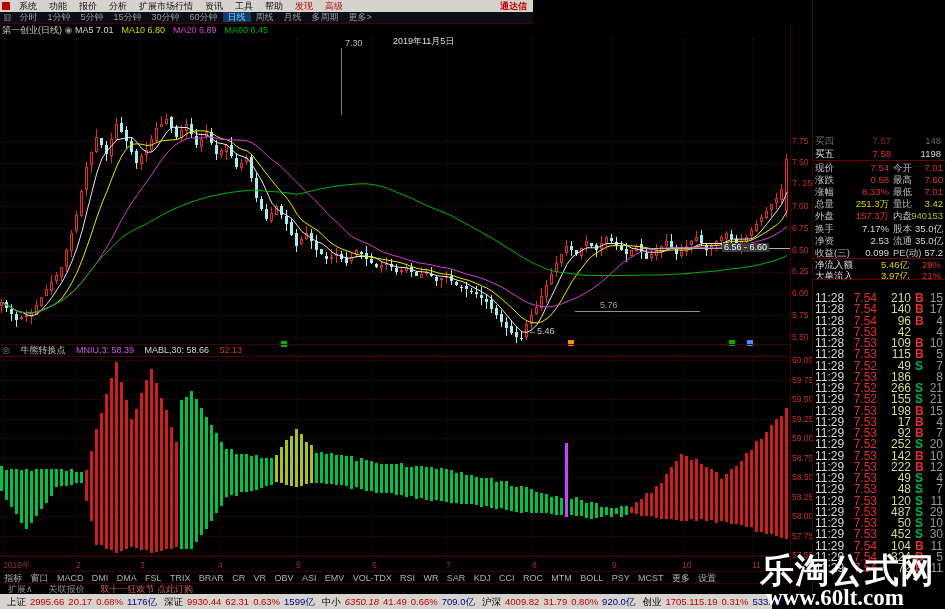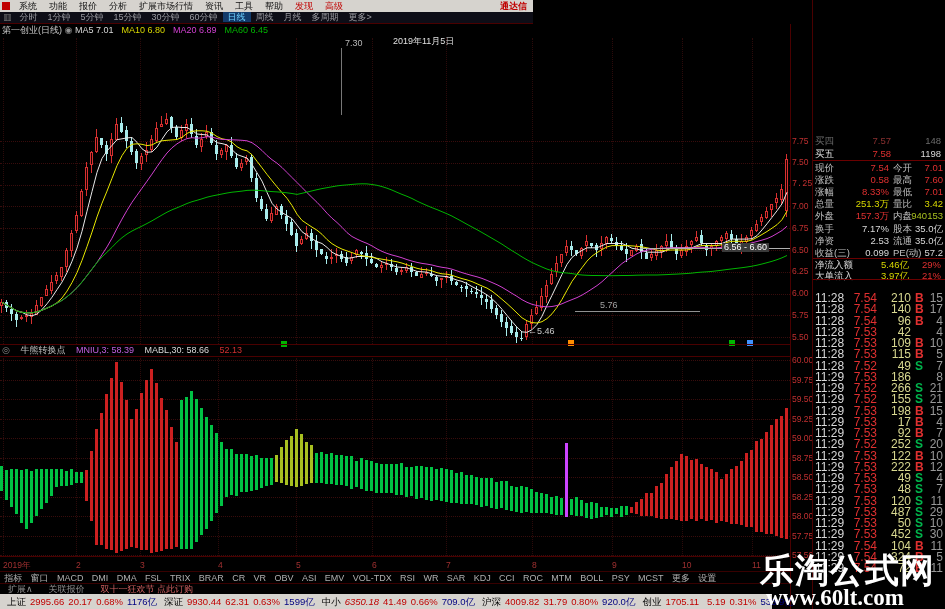--- a/index.html
+++ b/index.html
@@ -703,21 +703,21 @@
     <span>扩展∧</span>
     <span>关联报价</span>
     <span class="promo">双十一狂欢节 点此订购</span>
   </div>
 
   <div class="abs statusbar" id="status-bar">
       <span style="margin-left: 7px;"><span style="color: rgb(0, 0, 0);">上证</span><span style="color: rgb(192, 0, 0); margin-left: 4px;">2995.66</span><span style="color: rgb(192, 0, 0); margin-left: 4px;">20.17</span><span style="color: rgb(192, 0, 0); margin-left: 4px;">0.68%</span><span style="color: rgb(0, 0, 128); margin-left: 4px;">1176亿</span></span>
       <span style="margin-left: 7px;"><span style="color: rgb(0, 0, 0);">深证</span><span style="color: rgb(192, 0, 0); margin-left: 4px;">9930.44</span><span style="color: rgb(192, 0, 0); margin-left: 4px;">62.31</span><span style="color: rgb(192, 0, 0); margin-left: 4px;">0.63%</span><span style="color: rgb(0, 0, 128); margin-left: 4px;">1599亿</span></span>
       <span style="margin-left: 7px;"><span style="color: rgb(0, 0, 0);">中小</span><span style="color: rgb(192, 0, 0); margin-left: 4px; font-style: italic;">6350.18</span><span style="color: rgb(192, 0, 0); margin-left: 4px;">41.49</span><span style="color: rgb(192, 0, 0); margin-left: 4px;">0.66%</span><span style="color: rgb(0, 0, 128); margin-left: 4px;">709.0亿</span></span>
       <span style="margin-left: 7px;"><span style="color: rgb(0, 0, 0);">沪深</span><span style="color: rgb(192, 0, 0); margin-left: 4px;">4009.82</span><span style="color: rgb(192, 0, 0); margin-left: 4px;">31.79</span><span style="color: rgb(192, 0, 0); margin-left: 4px;">0.80%</span><span style="color: rgb(0, 0, 128); margin-left: 4px;">920.0亿</span></span>
-      <span style="margin-left: 7px;"><span style="color: rgb(0, 0, 0);">创业</span><span style="color: rgb(192, 0, 0); margin-left: 4px;">1705.11</span><span style="color: rgb(192, 0, 0); margin-left: 8px;">5.19</span><span style="color: rgb(192, 0, 0); margin-left: 4px;">0.31%</span><span style="color: rgb(0, 0, 128); margin-left: 4px;">533.9亿</span></span>
+      <span style="margin-left: 7px;"><span style="color: rgb(0, 0, 0);">创业</span><span style="color: rgb(192, 0, 0); margin-left: 4px;">1705.11</span><span style="color: rgb(192, 0, 0); margin-left: 0;">5.19</span><span style="color: rgb(192, 0, 0); margin-left: 4px;">0.31%</span><span style="color: rgb(0, 0, 128); margin-left: 4px;">533.9亿</span></span>
       <span class="grid-ic"></span>
       <span style="color: rgb(0, 0, 0);">北京行情主站2</span>
     </div>
 
   <div class="abs" id="quote">
       <div class="qrow" style="top: 135px;">
         <span style="position: absolute; left: 2px; color: rgb(106, 106, 106);">买四</span>
         <span style="position: absolute; left: 36px; width: 42px; text-align: right; color: rgb(138, 48, 48);">7.57</span>
         <span style="position: absolute; left: 84px; width: 44px; text-align: right; color: rgb(106, 106, 106);">148</span>
       </div>
@@ -881,21 +881,21 @@
       <div class="trow" style="top: 427.25px;">
         <span style="position: absolute; left: 2px; color: rgb(216, 216, 216);">11:29</span>
         <span style="position: absolute; left: 32px; width: 32px; text-align: right; color: rgb(224, 48, 48);">7.52</span>
         <span style="position: absolute; left: 66px; width: 32px; text-align: right; color: rgb(216, 216, 144);">252</span>
         <span style="position: absolute; left: 102px; color: rgb(0, 180, 76); font-weight: bold;">S</span>
         <span style="position: absolute; left: 110px; width: 20px; text-align: right; color: rgb(152, 152, 152);">20</span>
       </div>
       <div class="trow" style="top: 438.5px;">
         <span style="position: absolute; left: 2px; color: rgb(216, 216, 216);">11:29</span>
         <span style="position: absolute; left: 32px; width: 32px; text-align: right; color: rgb(224, 48, 48);">7.53</span>
-        <span style="position: absolute; left: 66px; width: 32px; text-align: right; color: rgb(216, 216, 144);">122</span>
+        <span style="position: absolute; left: 66px; width: 32px; text-align: right; color: rgb(216, 216, 144);">142</span>
         <span style="position: absolute; left: 102px; color: rgb(224, 48, 48); font-weight: bold;">B</span>
         <span style="position: absolute; left: 110px; width: 20px; text-align: right; color: rgb(152, 152, 152);">10</span>
       </div>
       <div class="trow" style="top: 449.75px;">
         <span style="position: absolute; left: 2px; color: rgb(216, 216, 216);">11:29</span>
         <span style="position: absolute; left: 32px; width: 32px; text-align: right; color: rgb(224, 48, 48);">7.53</span>
         <span style="position: absolute; left: 66px; width: 32px; text-align: right; color: rgb(216, 216, 144);">222</span>
         <span style="position: absolute; left: 102px; color: rgb(224, 48, 48); font-weight: bold;">B</span>
         <span style="position: absolute; left: 110px; width: 20px; text-align: right; color: rgb(152, 152, 152);">12</span>
       </div>

